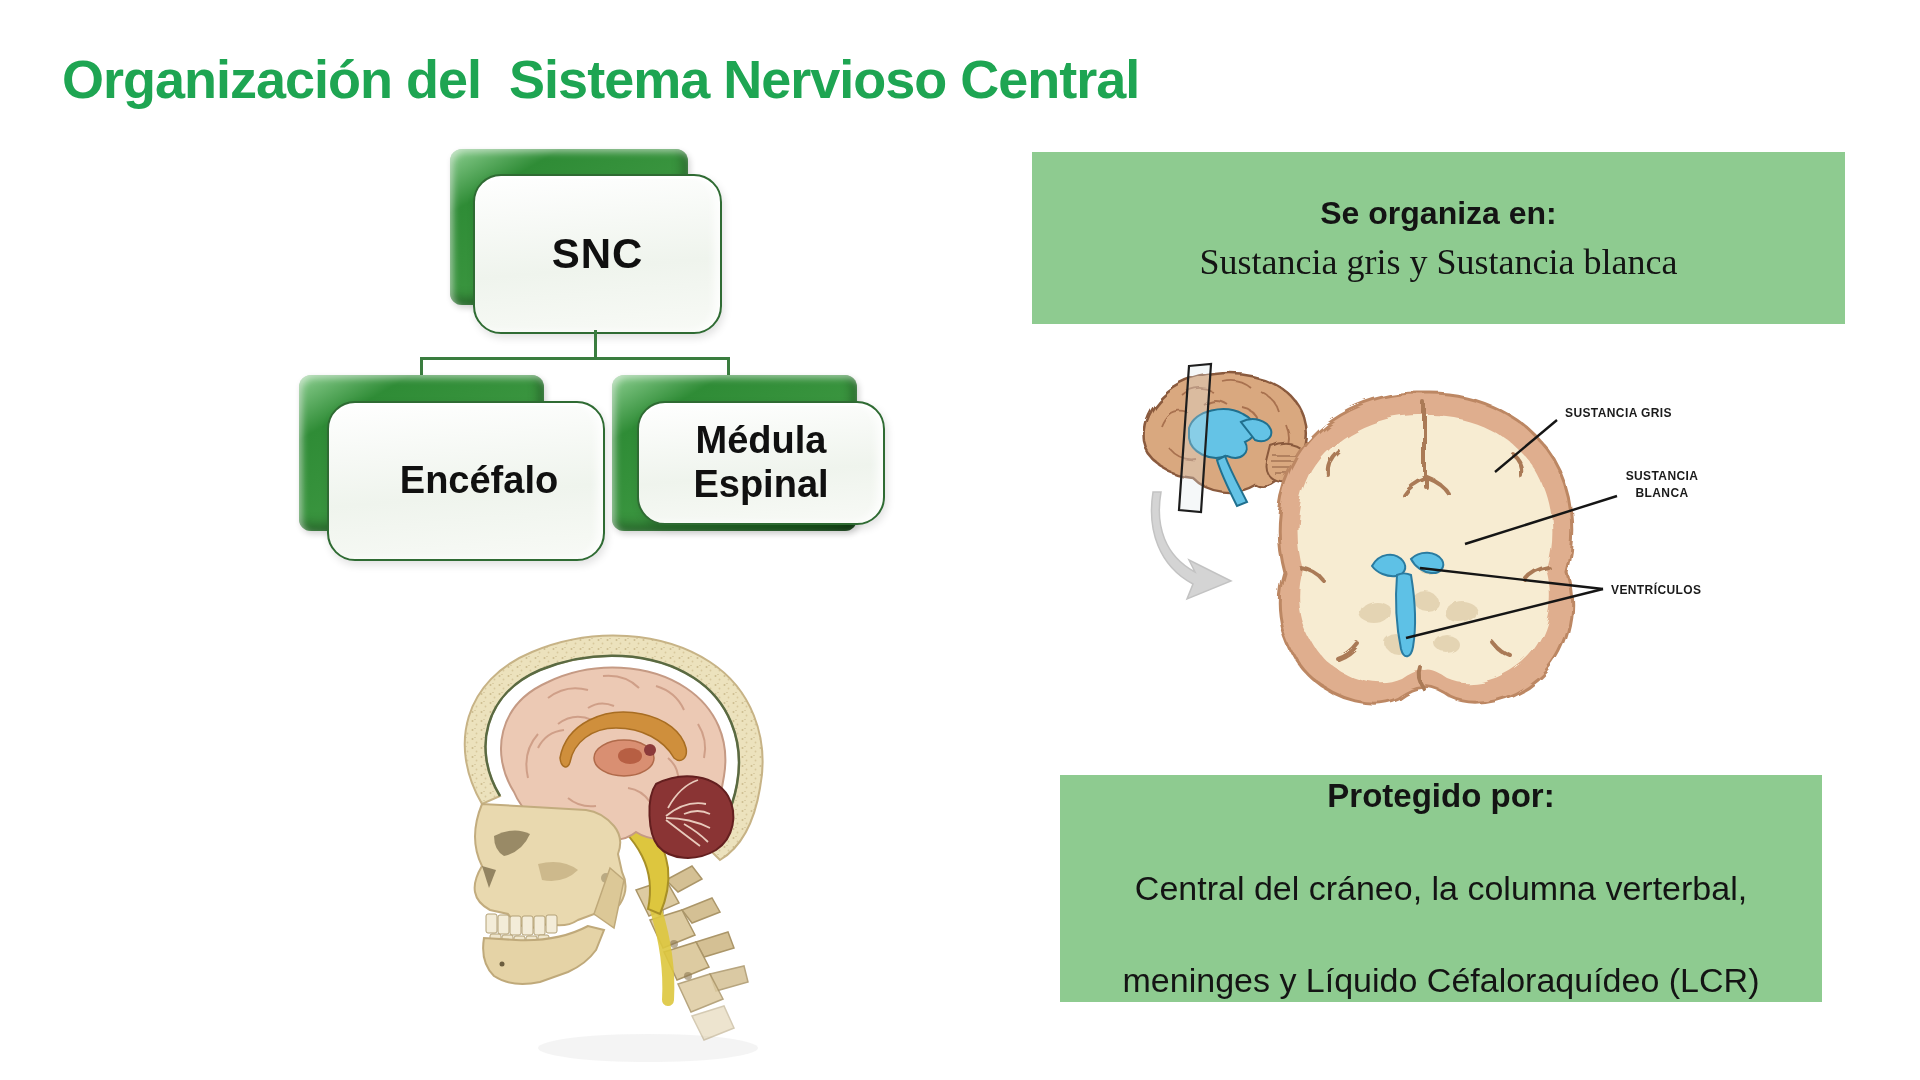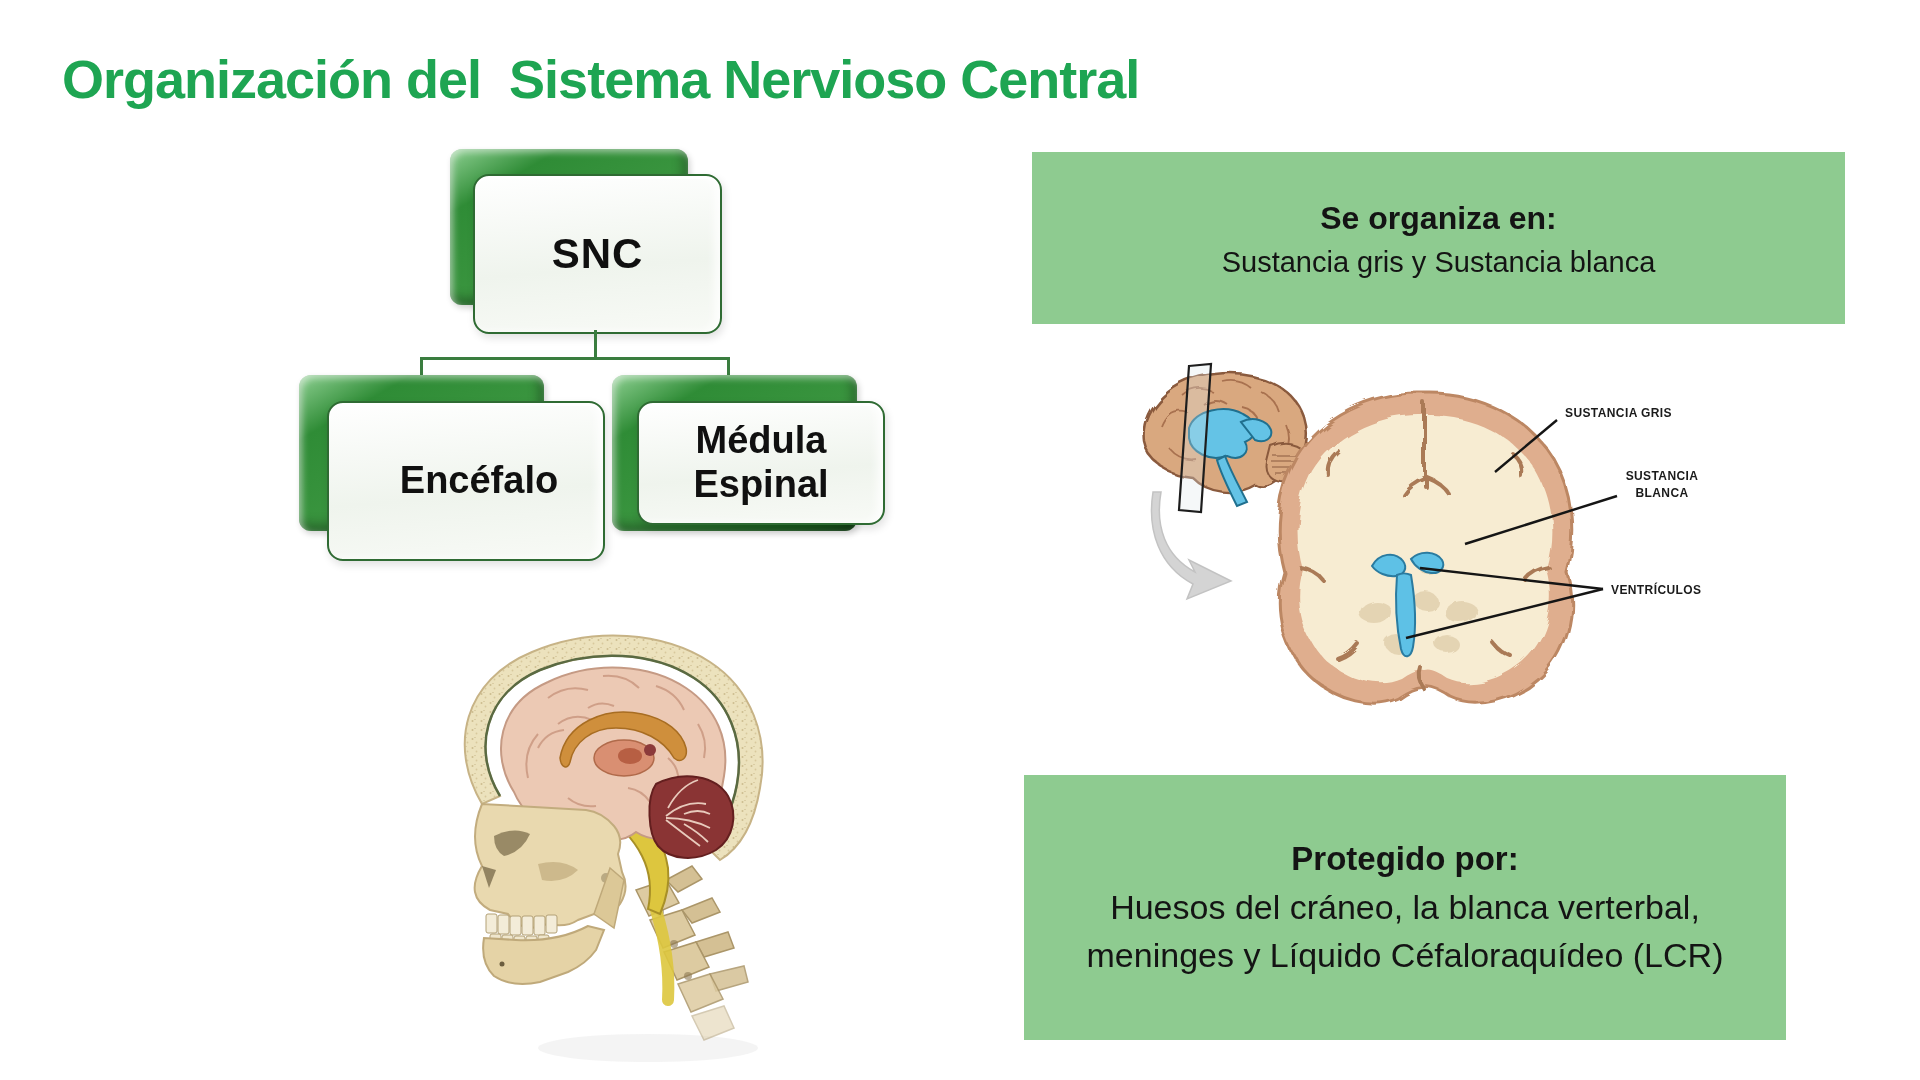--- a/index.html
+++ b/index.html
@@ -8,21 +8,21 @@
 
   
   .title{position:absolute;left:62px;top:36px;margin:0;font-size:54px;font-weight:700;
          letter-spacing:-1px;color:#1ea552;white-space:pre-wrap;}
 
   
   .node-back{position:absolute;border-radius:12px;
      background:linear-gradient(150deg,#8ed092 0%,#2f8c36 22%,#3a953f 55%,#1e6a22 88%,#174f1a 100%);
      box-shadow:inset 3px 3px 7px rgba(255,255,255,.55), inset -5px -7px 12px rgba(0,0,0,.32),
                 2px 3px 6px rgba(0,0,0,.18);}
-  .node-front{position:absolute;border-radius:16px;border:2px solid #2f6b33;
+  .node-front{position:absolute;border-radius:28px;border:2px solid #2f6b33;
      background:linear-gradient(175deg,#ffffff 0%,#eff4ed 58%,#f8faf6 100%);
      box-shadow:inset 0 3px 0 rgba(255,255,255,.95), inset -6px 0 8px rgba(255,255,255,.8),
                 2px 4px 8px rgba(0,0,0,.12);
      display:flex;align-items:center;justify-content:center;text-align:center;}
   .node-label{font-weight:700;color:#101010;line-height:1.15;}
   .snc-back{left:450px;top:137px;width:238px;height:156px;}
   .snc-front{left:473px;top:162px;width:245px;height:156px;}
   .snc-front .node-label{font-size:42px;letter-spacing:1px;}
   .enc-back{left:299px;top:363px;width:245px;height:156px;}
   .enc-front{left:327px;top:389px;width:248px;height:156px;padding-left:26px;}
@@ -33,22 +33,22 @@
   .conn-v1{left:594px;top:318px;width:3px;height:29px;}
   .conn-h {left:420px;top:345px;width:310px;height:3px;}
   .conn-d1{left:420px;top:347px;width:3px;height:18px;}
   .conn-d2{left:727px;top:347px;width:3px;height:18px;}
 
   
   .infobox{position:absolute;background:#8ecb90;display:flex;flex-direction:column;
            align-items:center;justify-content:center;text-align:left;color:#141414;}
   .box-organiza{left:1032px;top:140px;width:813px;height:172px;}
   .box-organiza .ib-heading{font-size:32px;font-weight:700;line-height:1.5;}
-  .box-organiza .ib-line{font-size:29px;line-height:1.4;}
-  .box-protegido{left:1024px;top:763px;width:762px;height:265px;}
+  .box-organiza .ib-line{font-size:36px;line-height:1.4;font-family:Liberation Serif, serif;}
+  .box-protegido{left:1060px;top:763px;width:762px;height:227px;gap:44px;}
   .box-protegido .ib-heading{font-size:33px;font-weight:700;line-height:1.45;}
   .box-protegido .ib-line{font-size:34px;line-height:1.42;}
 
   
   .skull-svg{position:absolute;left:398px;top:616px;}
   .diagram-svg{position:absolute;left:1125px;top:348px;}
   .diagram-svg text{font-family:"Liberation Sans","DejaVu Sans",sans-serif;
                     font-weight:700;font-size:12px;letter-spacing:.4px;fill:#1b1b1b;}
 </style>
 </head>
@@ -276,17 +276,17 @@
     </g>
   </svg>
 
   <div class="infobox box-organiza">
     <div class="ib-heading">Se organiza en:</div>
     <div class="ib-line">Sustancia gris y Sustancia blanca</div>
   </div>
 
   <div class="infobox box-protegido">
     <div class="ib-heading">Protegido por:</div>
-    <div class="ib-line">Huesos del cráneo, la blanca verterbal,</div>
+    <div class="ib-line">Central del cráneo, la columna verterbal,</div>
     <div class="ib-line">meninges y Líquido Céfaloraquídeo (LCR)</div>
   </div>
 
 </div>
 
 </body></html>

